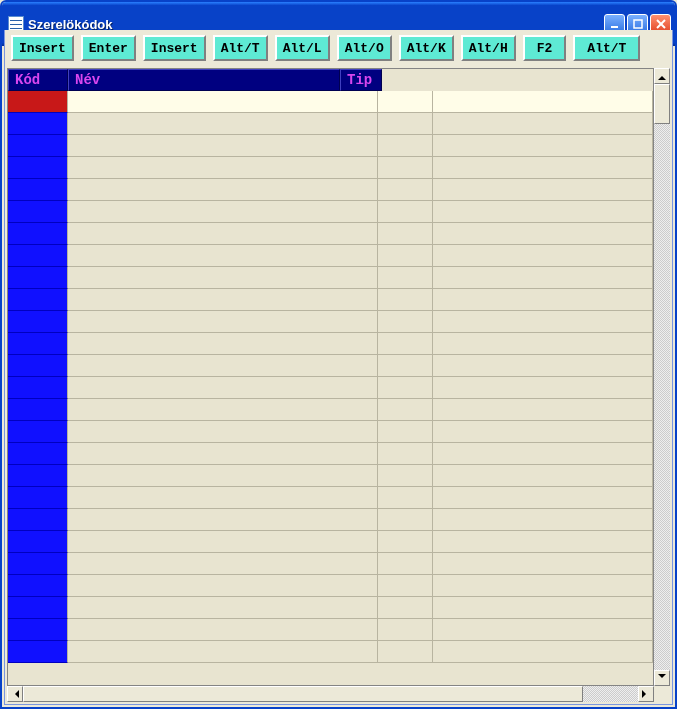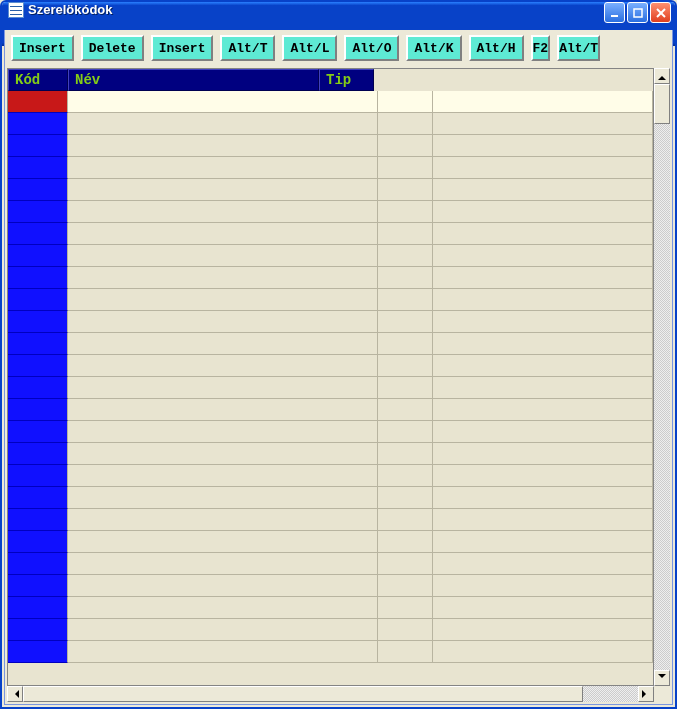--- a/index.html
+++ b/index.html
@@ -1,37 +1,37 @@
 <!DOCTYPE html>
 <html><head>
 <meta charset="utf-8">
 <style>
 html,body{margin:0;padding:0;height:100%;font-family:"Courier New",monospace;font-size:13px;background:#ece9d8}
 .window{position:absolute;left:0;top:0;width:677px;height:709px;border:2px solid #0842c8;border-radius:6px 6px 0 0;box-sizing:border-box}
-.titlebar{height:44px;background:linear-gradient(to bottom,#2a80ff 0%,#0842c8 8%,#0842c8 92%,#063090 100%);display:flex;color:#fff;font-family:"Tahoma",sans-serif;font-size:13px;padding:0 4px;border-radius:4px 4px 0 0}
+.titlebar{height:44px;background:linear-gradient(to bottom,#2a80ff 0%,#0842c8 8%,#0842c8 92%,#063090 100%);display:flex;align-items:center;color:#fff;font-family:"Tahoma",sans-serif;font-size:13px;padding:0 4px;border-radius:4px 4px 0 0}
 .titlebar .sysicon{width:16px;height:16px;margin:0 4px 0 2px;background:#fff;border:1px solid #5a8cd0;display:flex;flex-direction:column;justify-content:space-around;padding:1px;box-sizing:border-box}
 .titlebar .sysicon div{height:1px;background:#2a60a8}
 .titlebar .title{flex:1;font-weight:bold;text-shadow:1px 1px 0 #032060}
 .winbtns{display:flex;gap:2px}
 .winbtn{width:21px;height:21px;border-radius:3px;border:1px solid #fff;background:linear-gradient(to bottom,#7ab0ff,#2a6ee0);display:flex;align-items:center;justify-content:center;color:#fff;font-weight:bold;font-family:"Tahoma",sans-serif;font-size:11px;box-sizing:border-box;cursor:default}
 .winbtn.close{background:linear-gradient(to bottom,#ff9070,#e04020)}
 .winbtn svg{display:block}
 .client{position:absolute;left:2px;top:28px;right:2px;bottom:2px;background:#ece9d8;border:1px solid #7a96df;border-top:none;box-sizing:border-box;overflow:hidden}
 
 .toolbar{height:33px;padding:5px 4px 0 6px;display:flex;gap:7px;align-items:flex-start}
 .tbtn{background:#5eead4;border:2px solid;border-color:#fff #808080 #808080 #fff;padding:0 6px;height:22px;font-family:"Courier New",monospace;font-weight:bold;font-size:13px;display:flex;align-items:center;cursor:default}
-.tbtn.narrow{padding:0 0}
+.tbtn.narrow{padding:0 12px}
 
 .gridwrap{position:absolute;left:2px;top:38px;right:2px;bottom:18px;background:#ece9d8}
 .grid{position:absolute;left:0;top:0;right:16px;bottom:0;border:1px solid #848484;background:#e8e4d0;overflow:hidden}
 .headrow{display:flex;height:22px}
-.hcell{background:#000080;color:#84cc16;font-weight:bold;font-family:"Courier New",monospace;font-size:14px;padding:2px 6px 0 6px;box-sizing:border-box;border:1px solid;border-color:#4040c0 #000050 #000050 #4040c0}
+.hcell{background:#000080;color:#d946ef;font-weight:bold;font-family:"Courier New",monospace;font-size:14px;padding:2px 6px 0 6px;box-sizing:border-box;border:1px solid;border-color:#4040c0 #000050 #000050 #4040c0}
 .hc-kod{width:60px}
-.hc-nev{width:251px}
-.hc-tip{width:55px}
+.hc-nev{width:272px}
+.hc-tip{width:42px}
 .hc-rog{flex:1}
 
 .bodyrows{}
 .row{display:flex;height:22px}
 .cell{box-sizing:border-box;border-right:1px solid #b8b4a0;border-bottom:1px solid #b8b4a0}
 .c-kod{width:60px;background:#1010ff;border-bottom:1px solid #0000c0;border-right:1px solid #b8b4a0}
 .c-kod.selected{background:#c81818}
 .c-nev{width:310px}
 .c-tip{width:55px}
 .c-rog{flex:1}
@@ -82,21 +82,21 @@
             <line x1="9" y1="1" x2="1" y2="9" stroke="#fff" stroke-width="2"></line>
           </svg>
         </div>
     </div>
   </div>
 
   <div class="client">
 
     <div class="toolbar">
       <div class="tbtn">Insert</div>
-      <div class="tbtn">Delete</div>
+      <div class="tbtn">Enter</div>
       <div class="tbtn">Insert</div>
       <div class="tbtn">Alt/T</div>
       <div class="tbtn">Alt/L</div>
       <div class="tbtn">Alt/O</div>
       <div class="tbtn">Alt/K</div>
       <div class="tbtn">Alt/H</div>
       <div class="tbtn narrow">F2</div>
       <div class="tbtn narrow">Alt/T</div>
     </div>
 

